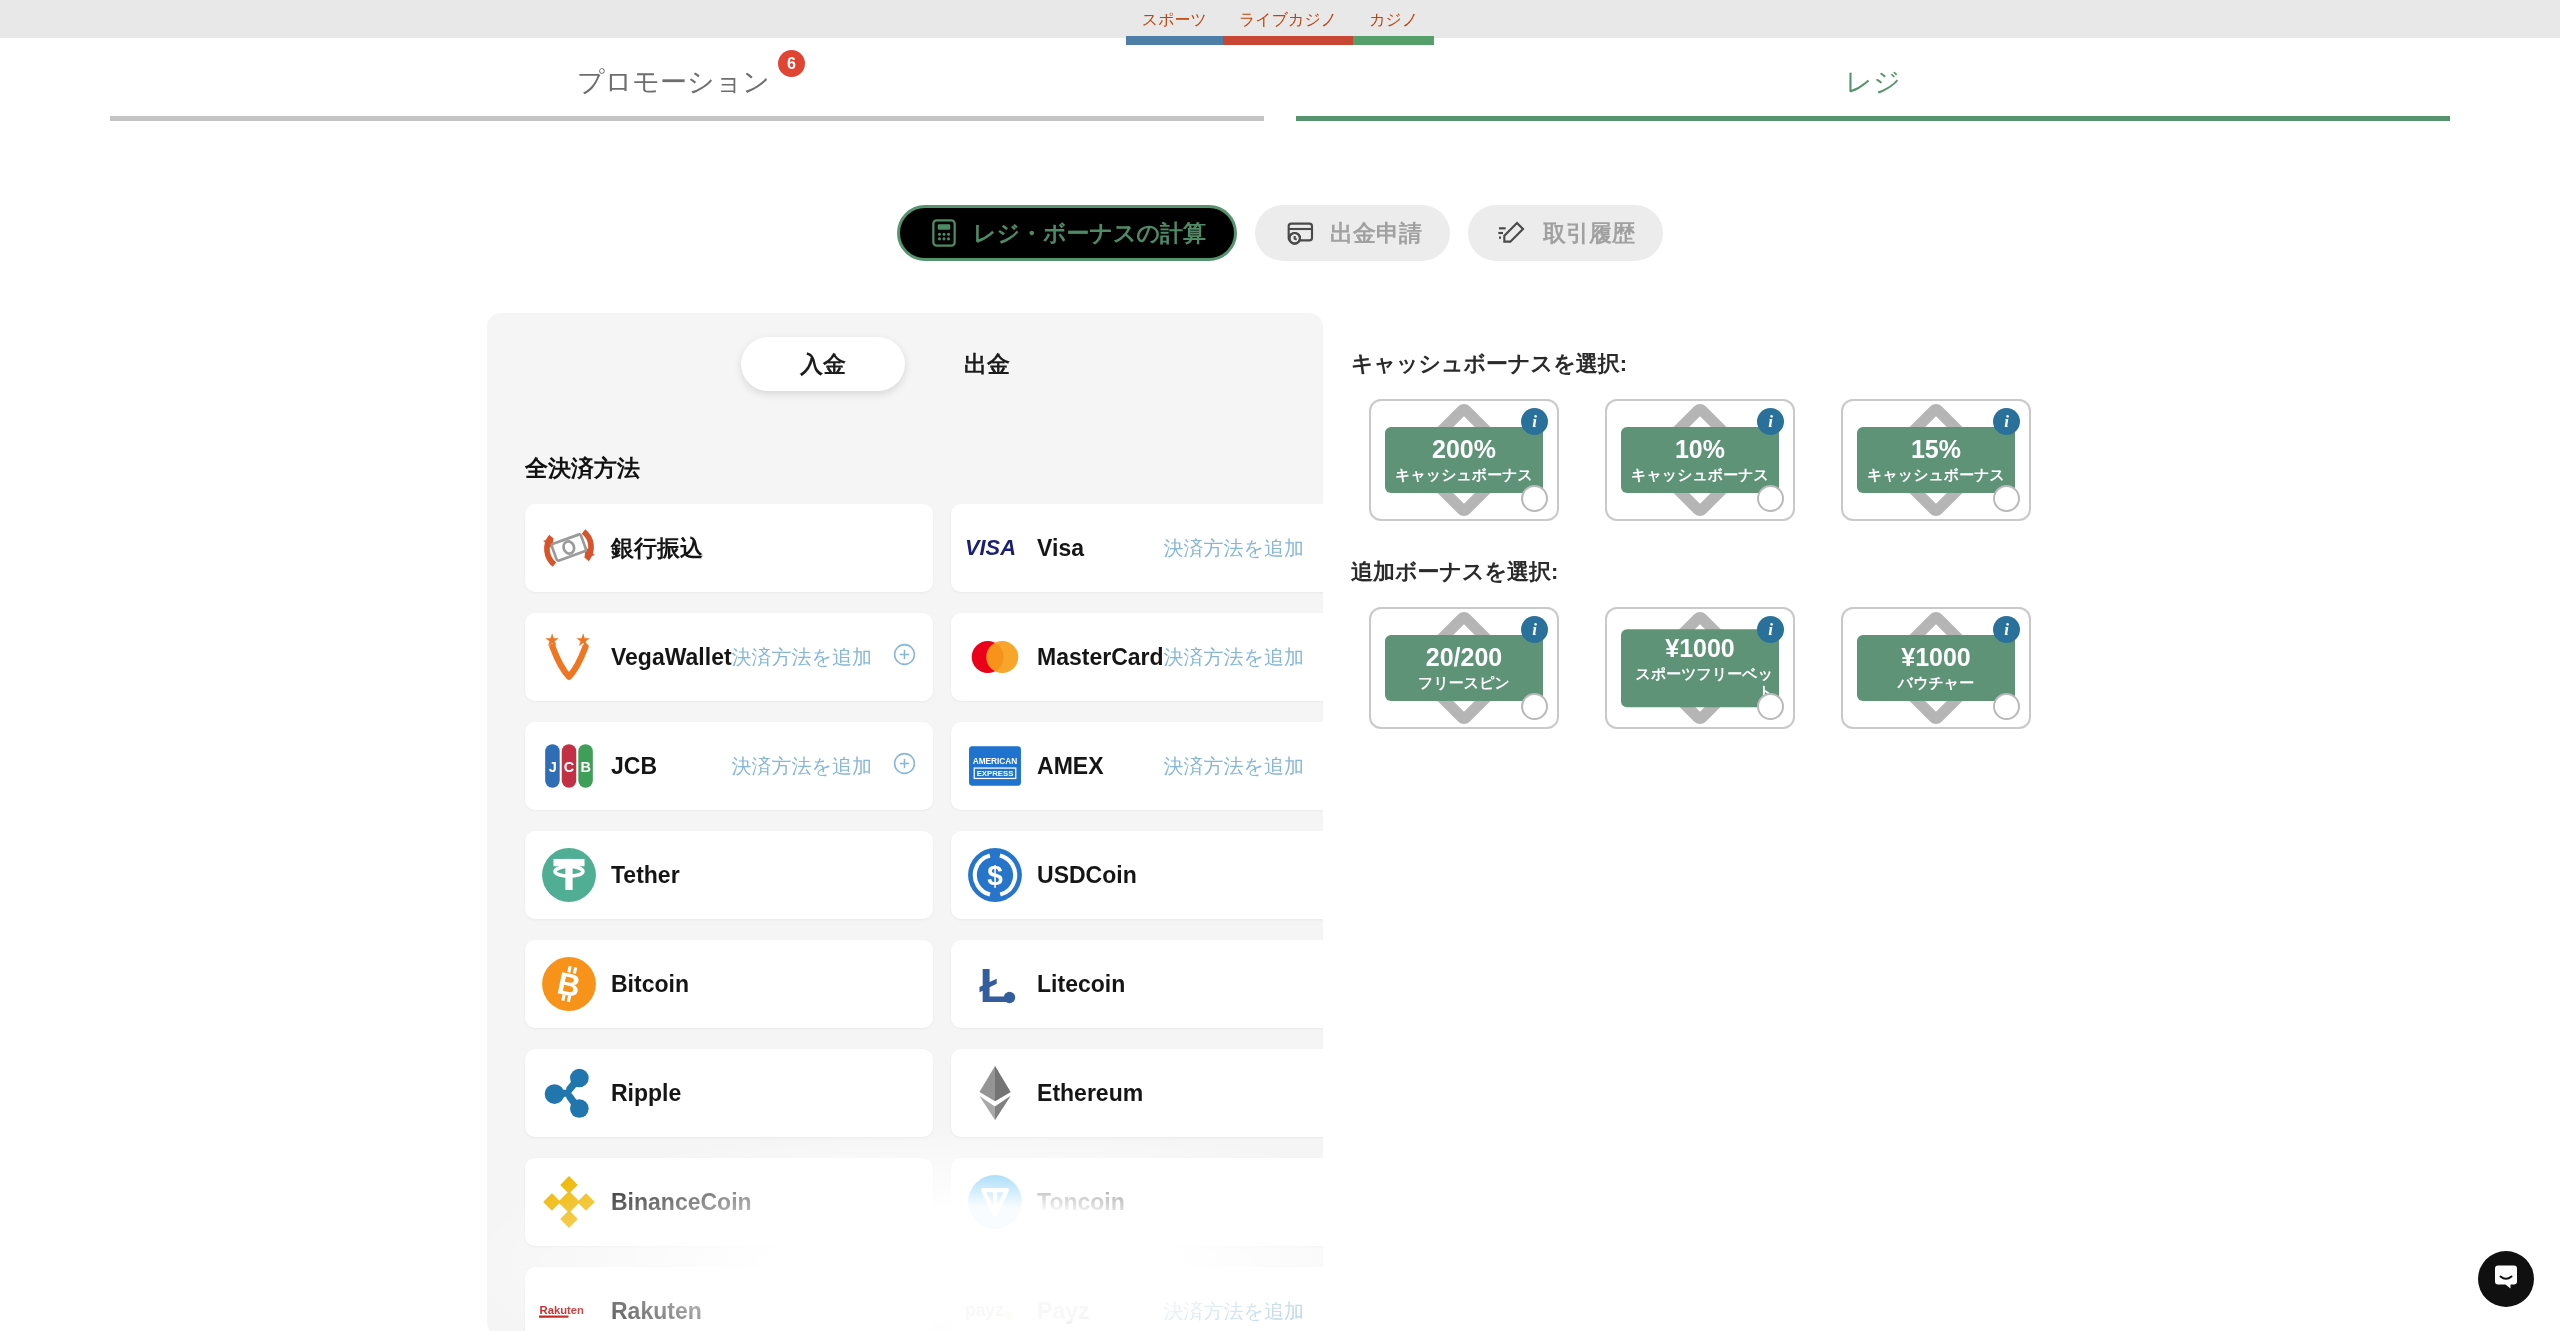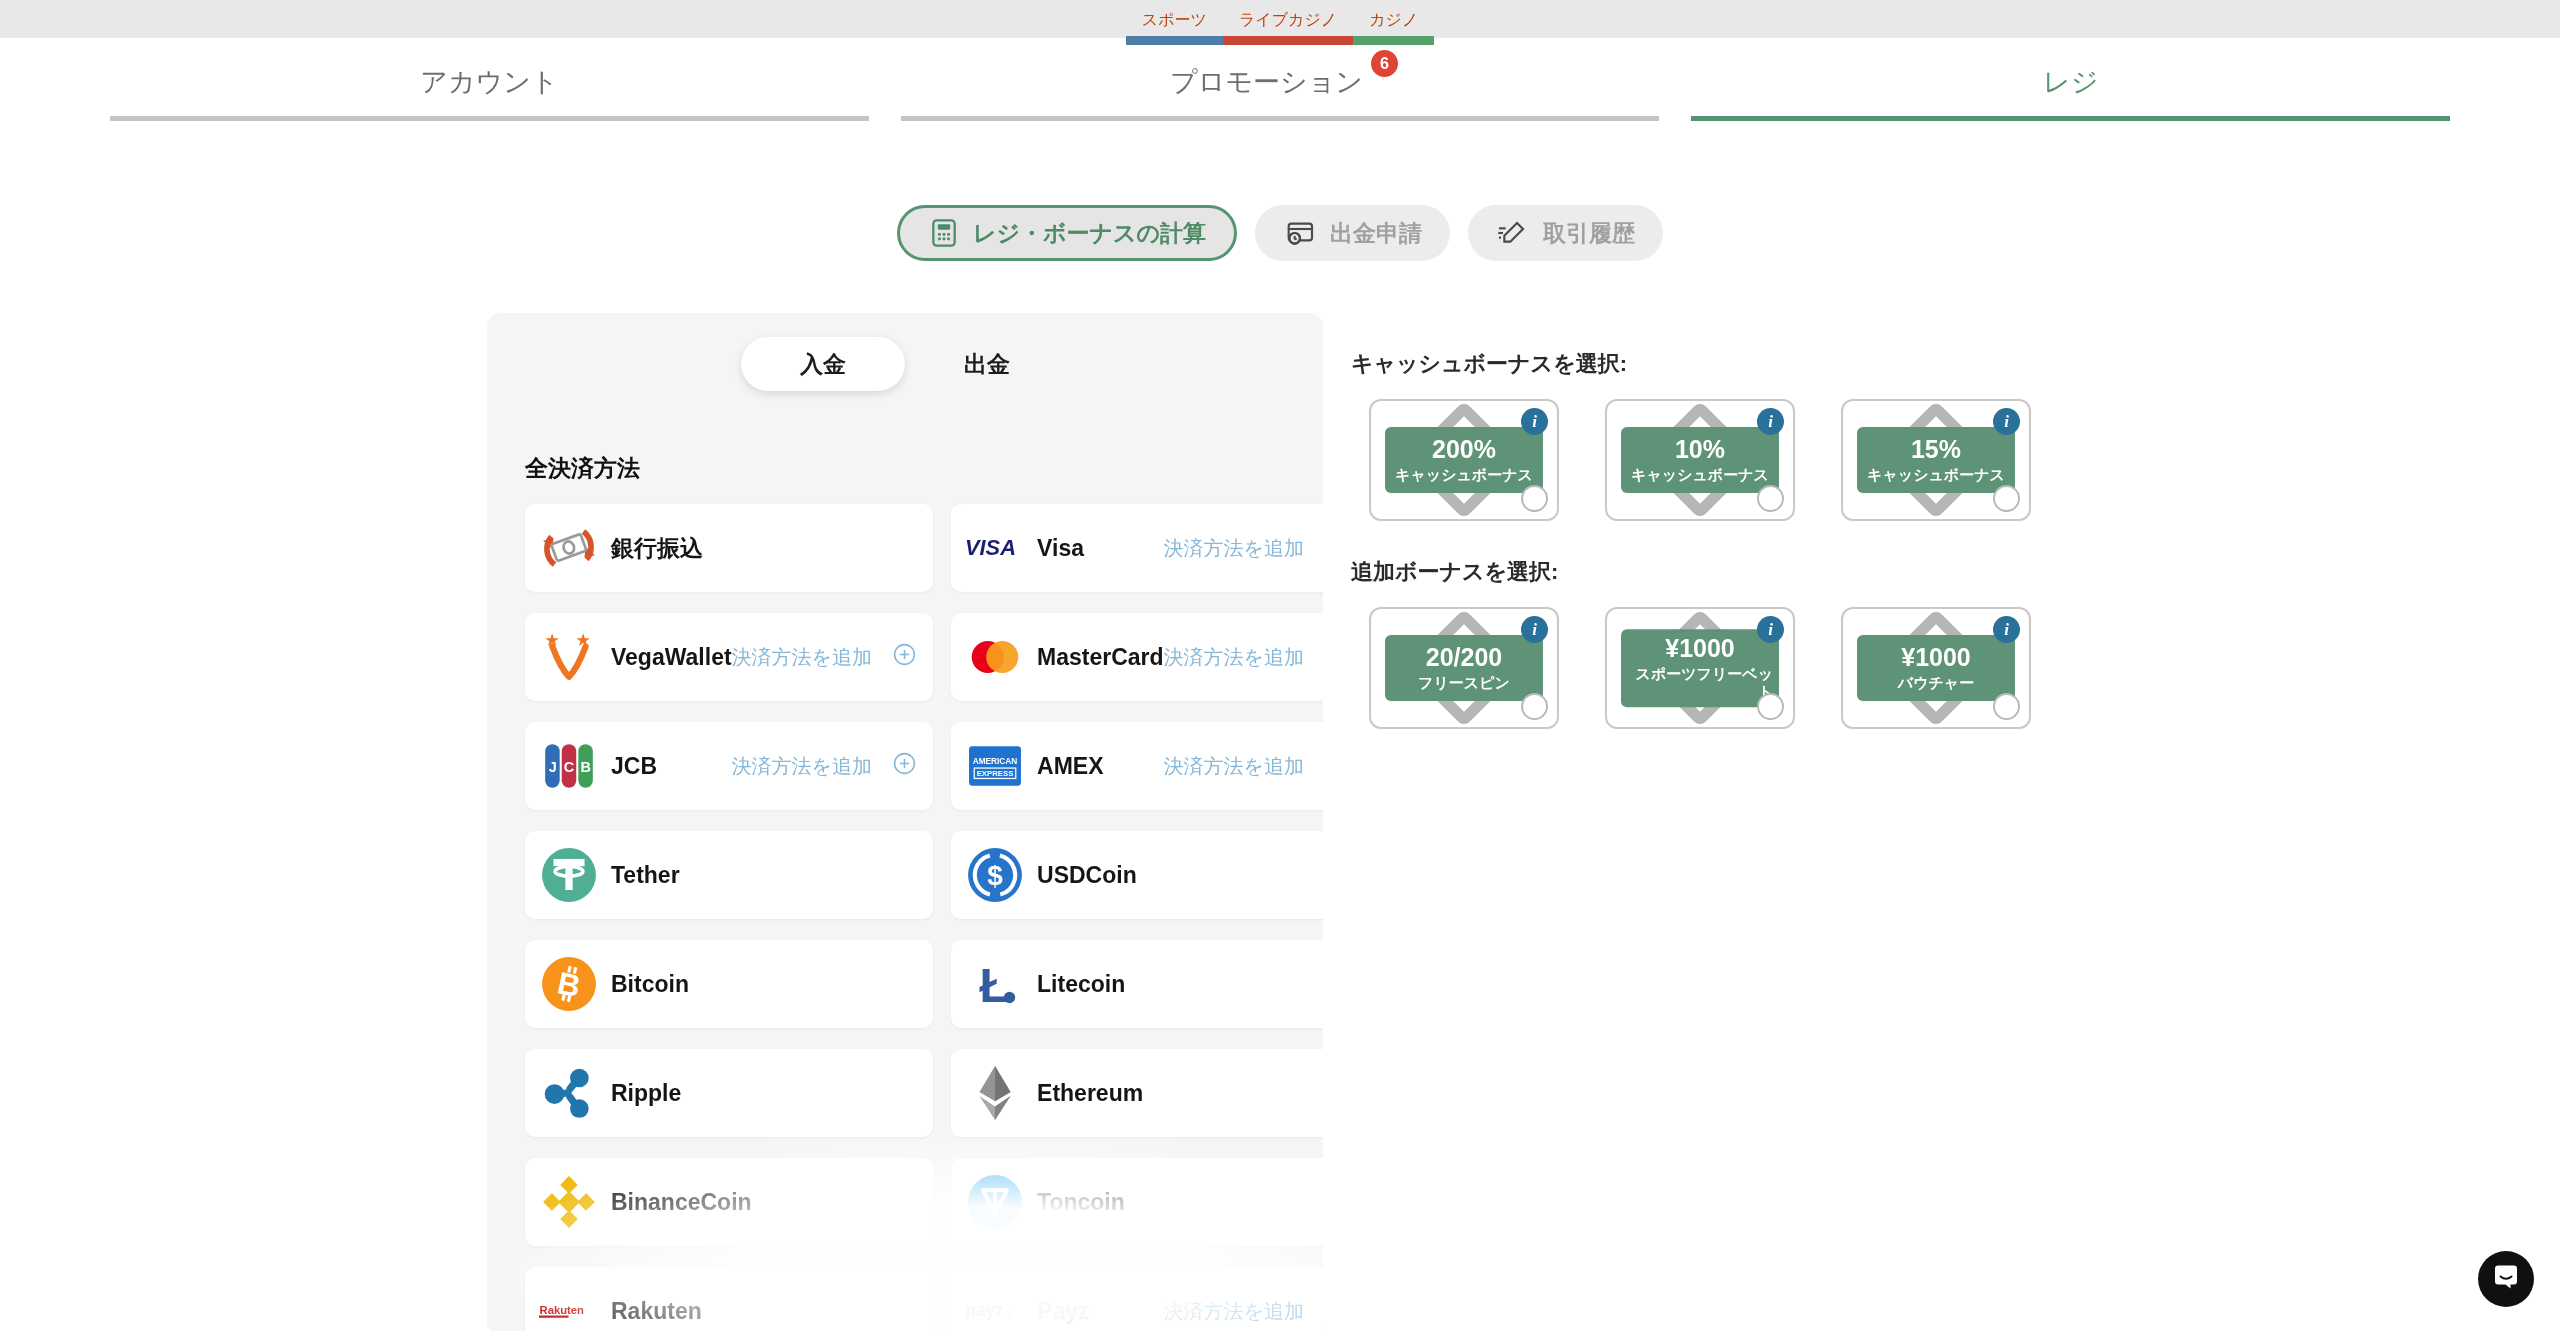--- a/index.html
+++ b/index.html
@@ -21,21 +21,21 @@
   .badge { display:inline-block; vertical-align:top; transform:translate(8px,-14px);
     min-width:27px; height:27px; border-radius:50%; background:#e04534; color:#fff;
     font-size:16px; line-height:27px; font-weight:bold; text-align:center; }
 
   
   .actions { display:flex; justify-content:center; gap:18px; margin-top:84px; }
   .action-btn { display:inline-flex; align-items:center; gap:13px; height:56px;
     padding:0 28px; border-radius:30px; font-size:23px; font-weight:bold;
     background:#ececec; color:#a0a0a0; cursor:pointer; }
   .action-btn .act-icon { color:#4a4a4a; display:flex; }
-  .action-btn.active { background:#e5e5e5; border:3px solid #55946f; color:#4d8a66; }
+  .action-btn.active { background:#000000; border:3px solid #55946f; color:#4d8a66; }
   .action-btn.active .act-icon { color:#4d8a66; }
 
   
   .main { display:flex; align-items:flex-start; gap:16px; margin:52px 0 0 487px; }
 
   
   .pay-panel { position:relative; width:836px; height:1023px; background:#f5f5f6;
     border-radius:14px; padding:0 38px; overflow:hidden; }
   .toggle { display:flex; justify-content:center; margin-top:24px; }
   .toggle-item { width:164px; height:54px; display:flex; align-items:center; justify-content:center;
@@ -98,23 +98,20 @@
 
     <div class="top-tab">
       <span class="lbl">カジノ</span>
       <span class="bar" style="background: rgb(85, 160, 106);"></span>
     </div>
 
 </div>
 
 <div class="sub-tabs">
 
-    <div class="sub-tab">
-      <span>アカウント</span>
-    </div>
 
     <div class="sub-tab">
       <span>プロモーション</span><span class="badge">6</span>
     </div>
 
     <div class="sub-tab active">
       <span>レジ</span>
     </div>
 
 </div>

